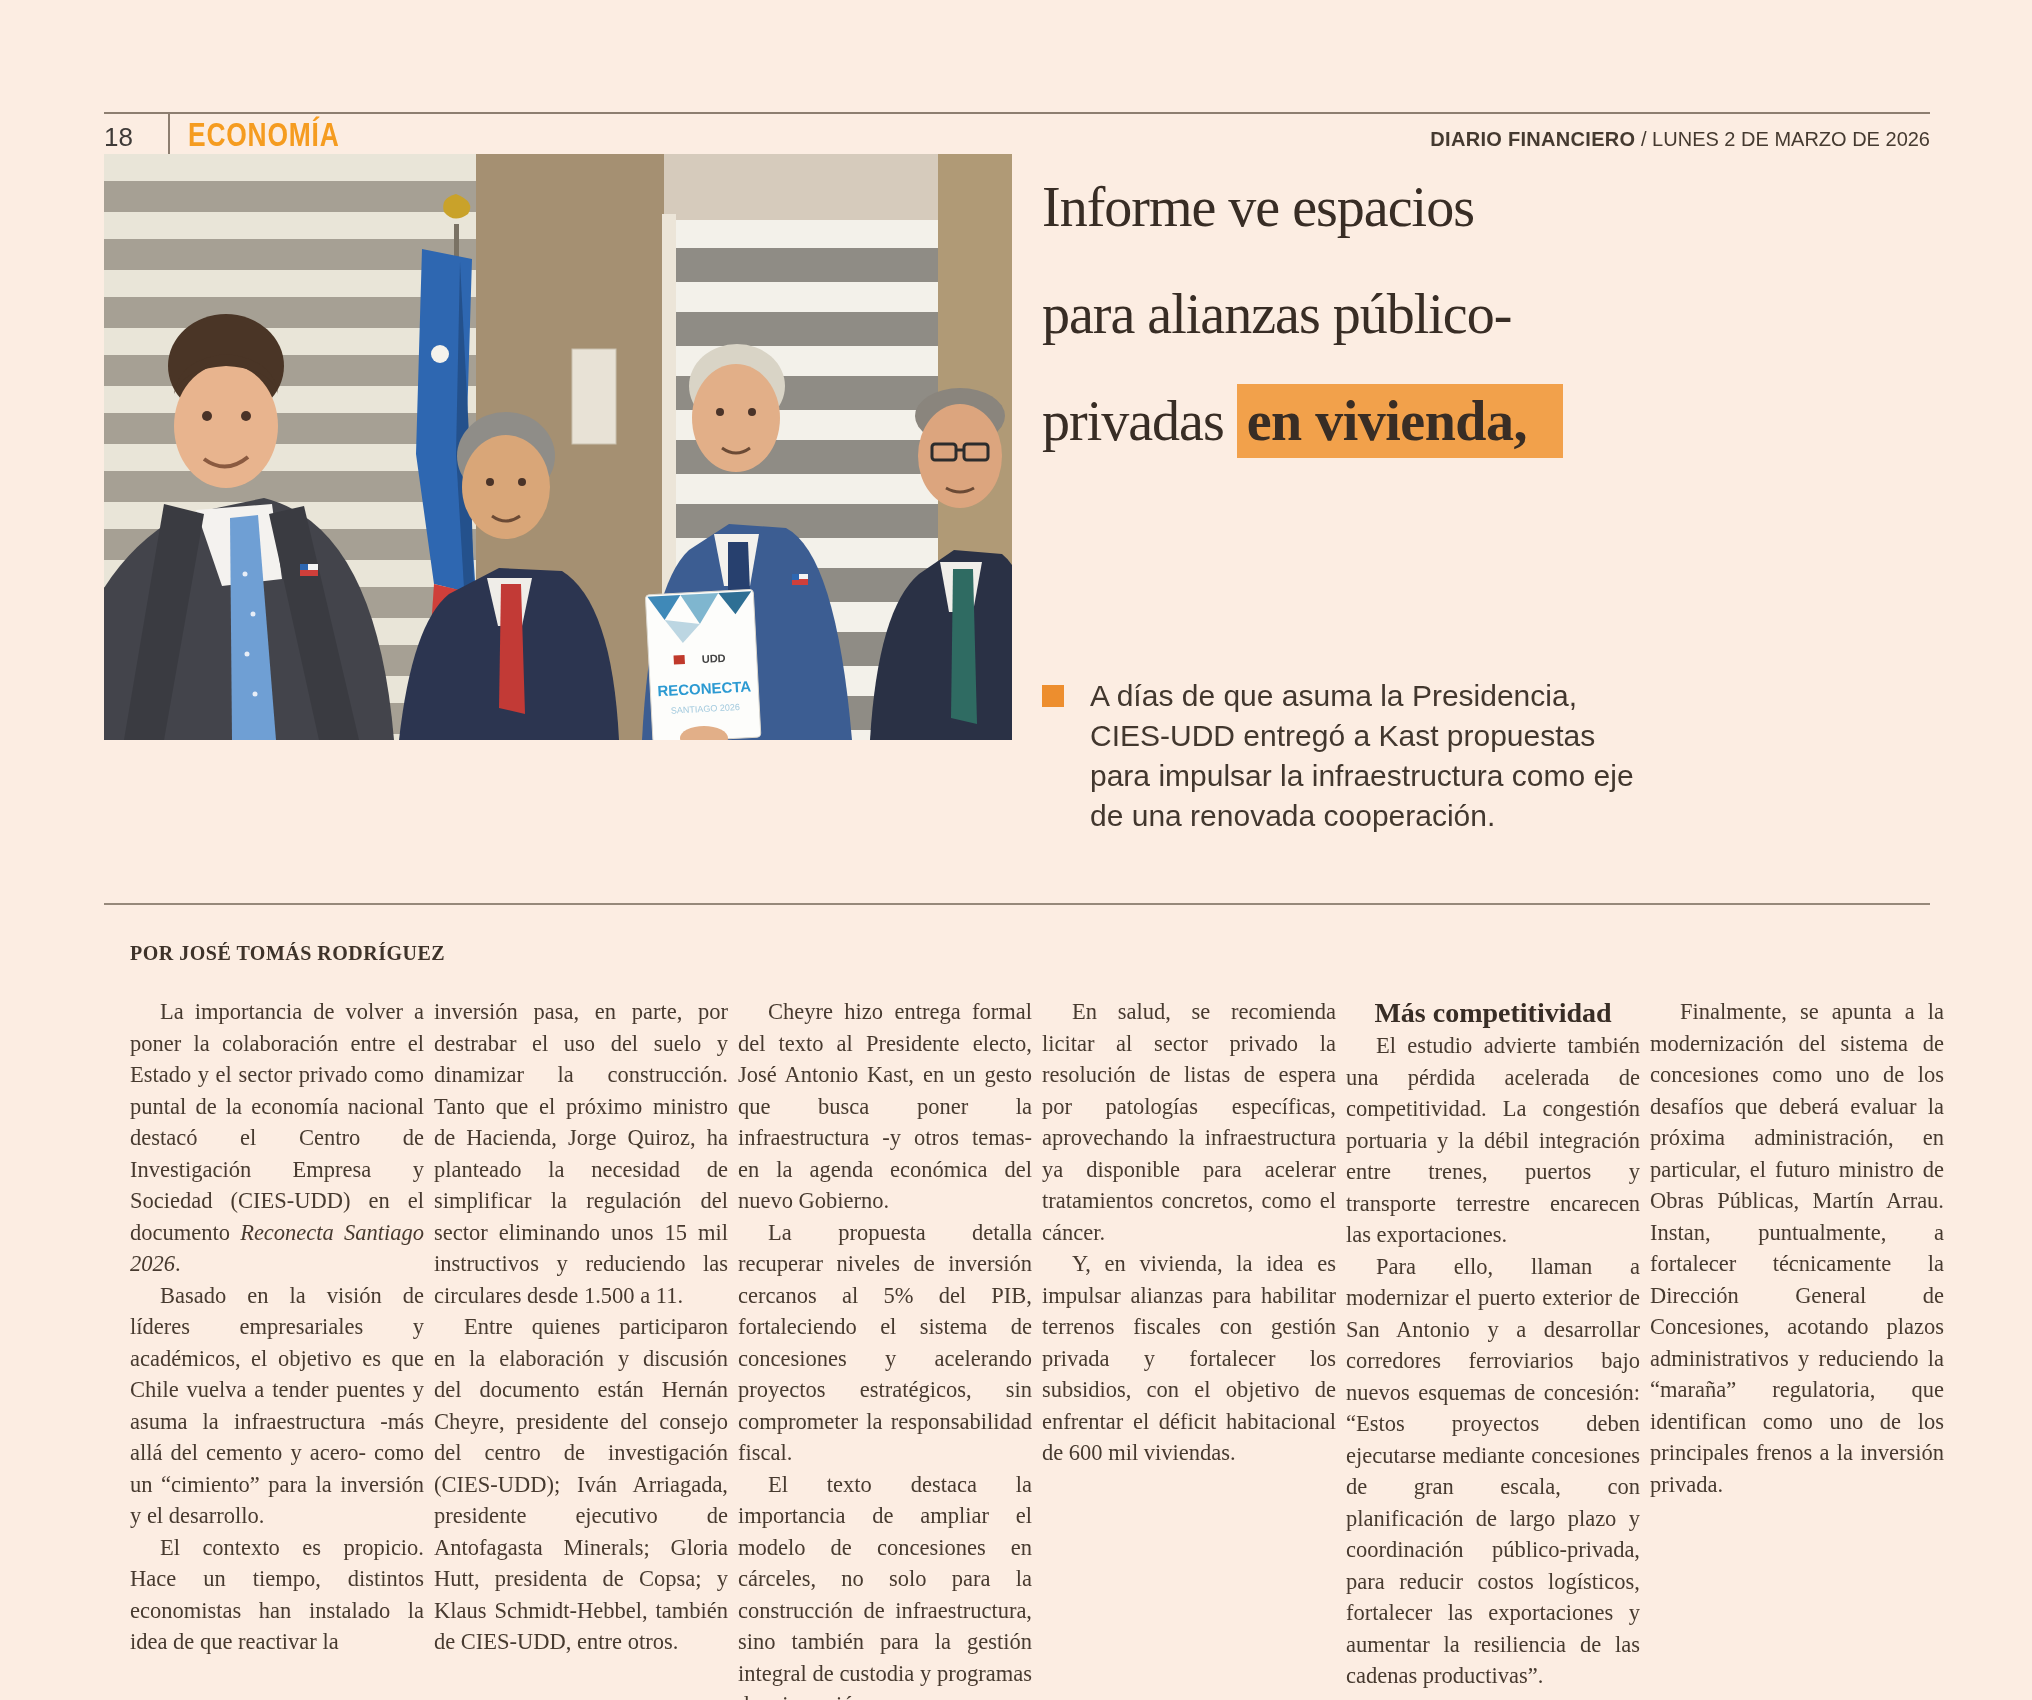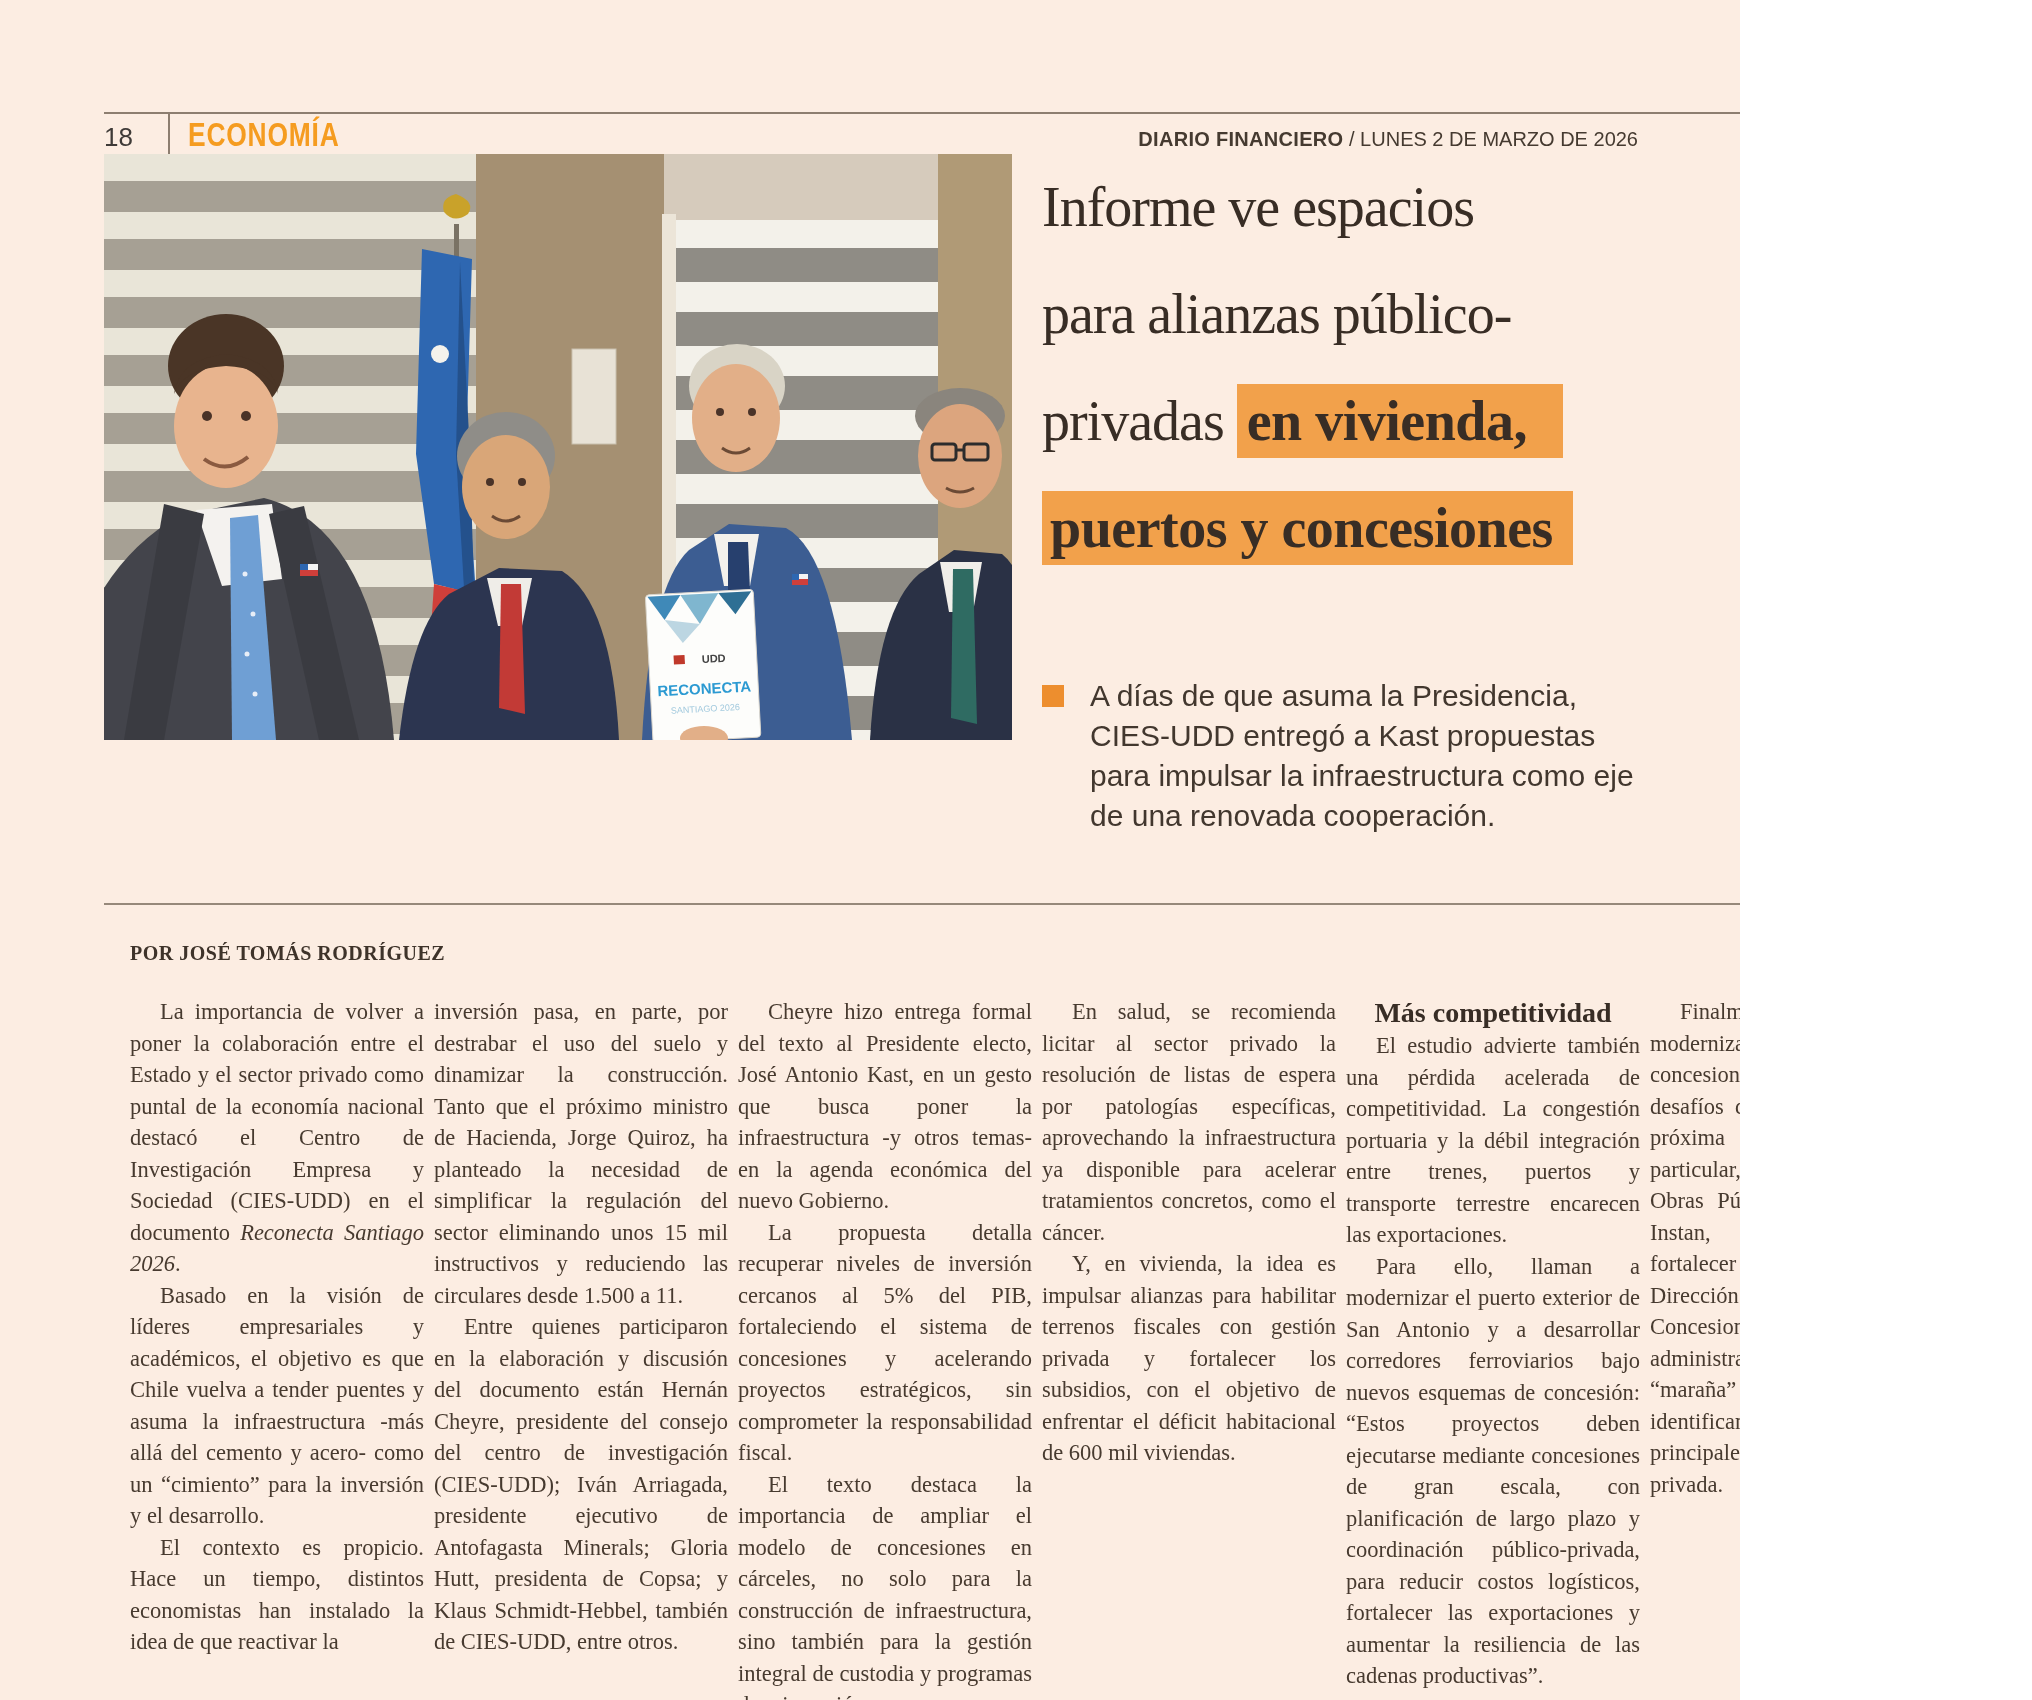--- a/index.html
+++ b/index.html
@@ -1,16 +1,16 @@
 <!DOCTYPE html>
 <html lang="es"><head>
 <meta charset="utf-8">
 <style>
   html,body{margin:0;padding:0;}
-  .page{position:relative;width:1740px;height:1700px;background:#FCEDE2;overflow:hidden;
+  .page{position:relative;width:2032px;height:1700px;background:#FCEDE2;overflow:hidden;
         font-family:"Liberation Serif",serif;color:#473a2f;}
   .abs{position:absolute;}
   .rule{background:#8d7e70;}
   
   .page-num{left:104px;top:122px;font-family:"Liberation Sans",sans-serif;font-size:26px;color:#3f3b38;}
   .tick{left:168px;top:112px;width:2px;height:44px;}
   .section-title{left:188px;top:116px;font-family:"Liberation Sans",sans-serif;font-weight:bold;
                  font-size:33px;color:#F59C20;transform:scaleX(.8);transform-origin:left top;letter-spacing:1px;}
   .masthead{right:102px;top:128px;font-family:"Liberation Sans",sans-serif;font-size:20px;color:#453a30;
             white-space:nowrap;}
@@ -150,21 +150,20 @@
         <rect x="196" y="416" width="18" height="6" fill="#cf3f3a"></rect>
         <rect x="196" y="410" width="8" height="6" fill="#2e67b1"></rect>
       </g>
     </svg>
   </div>
 
   <div class="abs headline">
     <div>Informe ve espacios</div>
     <div>para alianzas público-</div>
     <div><span>privadas </span><span class="hl l3">en vivienda,</span></div>
-    <div><span class="hl l4">puertos y concesiones</span></div>
   </div>
 
   <div class="abs standfirst">
     <div class="bullet"></div>
     <div class="standfirst-text">A días de que asuma la Presidencia, CIES-UDD entregó a Kast propuestas para impulsar la infraestructura como eje de una renovada cooperación.</div>
   </div>
 
   <div class="abs rule-mid"></div>
   <div class="abs byline">POR JOSÉ TOMÁS RODRÍGUEZ</div>
 

